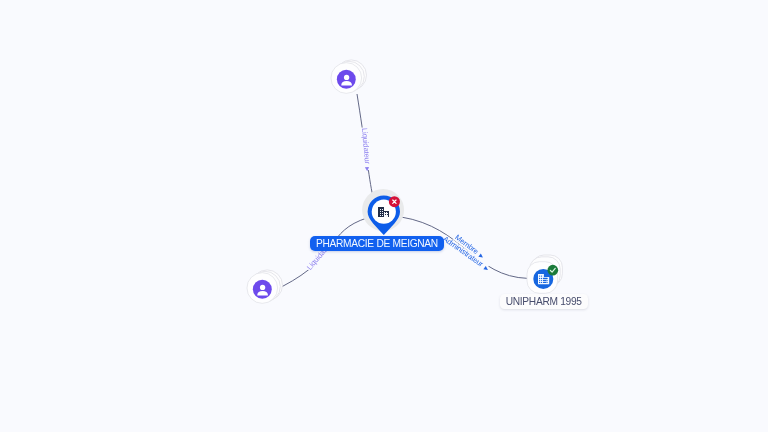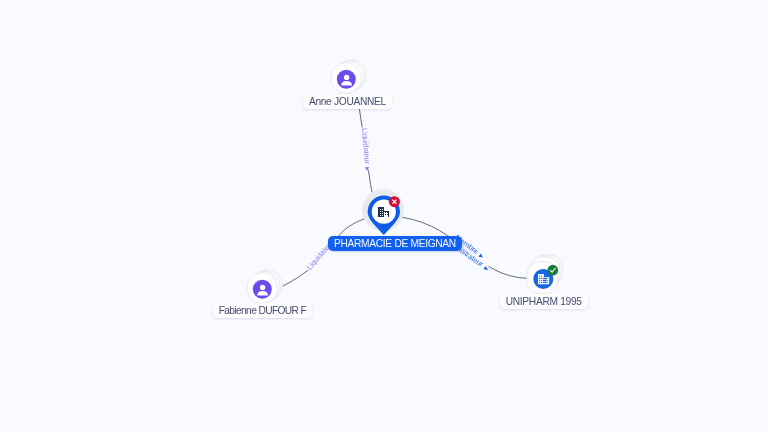--- a/index.html
+++ b/index.html
@@ -69,21 +69,20 @@
         <circle cx="24.0" cy="22.6" r="15.3"></circle>
       </g>
       <circle cx="21.3" cy="24.0" r="15.35" fill="#fefeff" stroke="#e2e3e9" stroke-width="0.8"></circle>
       <circle cx="21.3" cy="25.3" r="9.45" fill="#6d4aec"></circle>
       <g fill="#fff">
         <circle cx="21.6" cy="23.45" r="2.65"></circle>
         <path d="M16.3 31.5 v-0.7 c0-2.3 2.15-3.85 5.3-3.85 s5.3 1.55 5.3 3.85 v0.7 z"></path>
       </g>
     </svg>
   </div>
-  <div class="nlabel" style="left:302.9px;top:93.8px">Anne JOUANNEL</div>
 
   <div class="nodewrap" style="left:354px;top:182px">
     <svg width="60" height="60" viewBox="0 0 60 60">
       <circle cx="29.1" cy="28.0" r="21.0" fill="#e9eaeb"></circle>
       <path d="M29.8 13.5 A16.2 16.2 0 0 1 46.0 29.7 C46.0 37.6 36.6 45.2 29.8 53.0 C23.0 45.2 13.6 37.6 13.6 29.7 A16.2 16.2 0 0 1 29.8 13.5 Z" fill="#0d5de9"></path>
       <circle cx="29.8" cy="29.7" r="12.1" fill="#fff"></circle>
       <g shape-rendering="crispEdges">
         <path d="M23.5 25h6.5v10h-6.5z" fill="#222e48"></path>
         <path d="M30 28.5h4.6v6.5h-4.6z" fill="#222e48"></path>
         <rect x="30.4" y="29.5" width="3.7" height="5.0" fill="#f6f8fc"></rect>
@@ -103,37 +102,36 @@
           <rect x="31.2" y="32.1" width="1" height="1"></rect>
           <rect x="32.9" y="32.1" width="1" height="1"></rect>
         </g>
       </g>
       <g>
         <circle cx="40.4" cy="19.7" r="5.55" fill="#d41138"></circle>
         <path d="M38.75 18.05 L42.05 21.35 M42.05 18.05 L38.75 21.35" stroke="#fff" stroke-width="1.25" stroke-linecap="round"></path>
       </g>
     </svg>
   </div>
-  <div class="blabel" style="left:328px;top:236px">PHARMACIE DE MEIGNAN</div>
+  <div class="blabel" style="left:310px;top:236px">PHARMACIE DE MEIGNAN</div>
 
   <div class="nodewrap" style="left:241px;top:264px">
     <svg width="48" height="48" viewBox="0 0 48 48">
       <g fill="#fdfdfe" stroke="#dfe0e6" stroke-width="0.8">
         <circle cx="26.2" cy="21.2" r="15.3"></circle>
         <circle cx="24.0" cy="22.6" r="15.3"></circle>
       </g>
       <circle cx="21.3" cy="24.0" r="15.35" fill="#fefeff" stroke="#e2e3e9" stroke-width="0.8"></circle>
       <circle cx="21.3" cy="25.3" r="9.45" fill="#6d4aec"></circle>
       <g fill="#fff">
         <circle cx="21.6" cy="23.45" r="2.65"></circle>
         <path d="M16.3 31.5 v-0.7 c0-2.3 2.15-3.85 5.3-3.85 s5.3 1.55 5.3 3.85 v0.7 z"></path>
       </g>
     </svg>
   </div>
-  <div class="nlabel" style="left:212.7px;top:302.9px;letter-spacing:-0.62px">Fabienne DUFOUR F</div>
 
   <div class="nodewrap" style="left:520px;top:250px">
     <svg width="52" height="48" viewBox="0 0 52 48">
       <g fill="#fdfdfe" stroke="#dfe0e6" stroke-width="0.8">
         <rect x="11.8" y="5.0" width="30.6" height="31.0" rx="12.2"></rect>
         <rect x="9.6" y="6.8" width="30.6" height="31.0" rx="12.2"></rect>
       </g>
       <rect x="7.0" y="11.7" width="30.6" height="31.6" rx="12.4" fill="#fefeff" stroke="#e2e3e9" stroke-width="0.8"></rect>
       <circle cx="23.3" cy="28.9" r="10.0" fill="#1767e0"></circle>
       <g>

